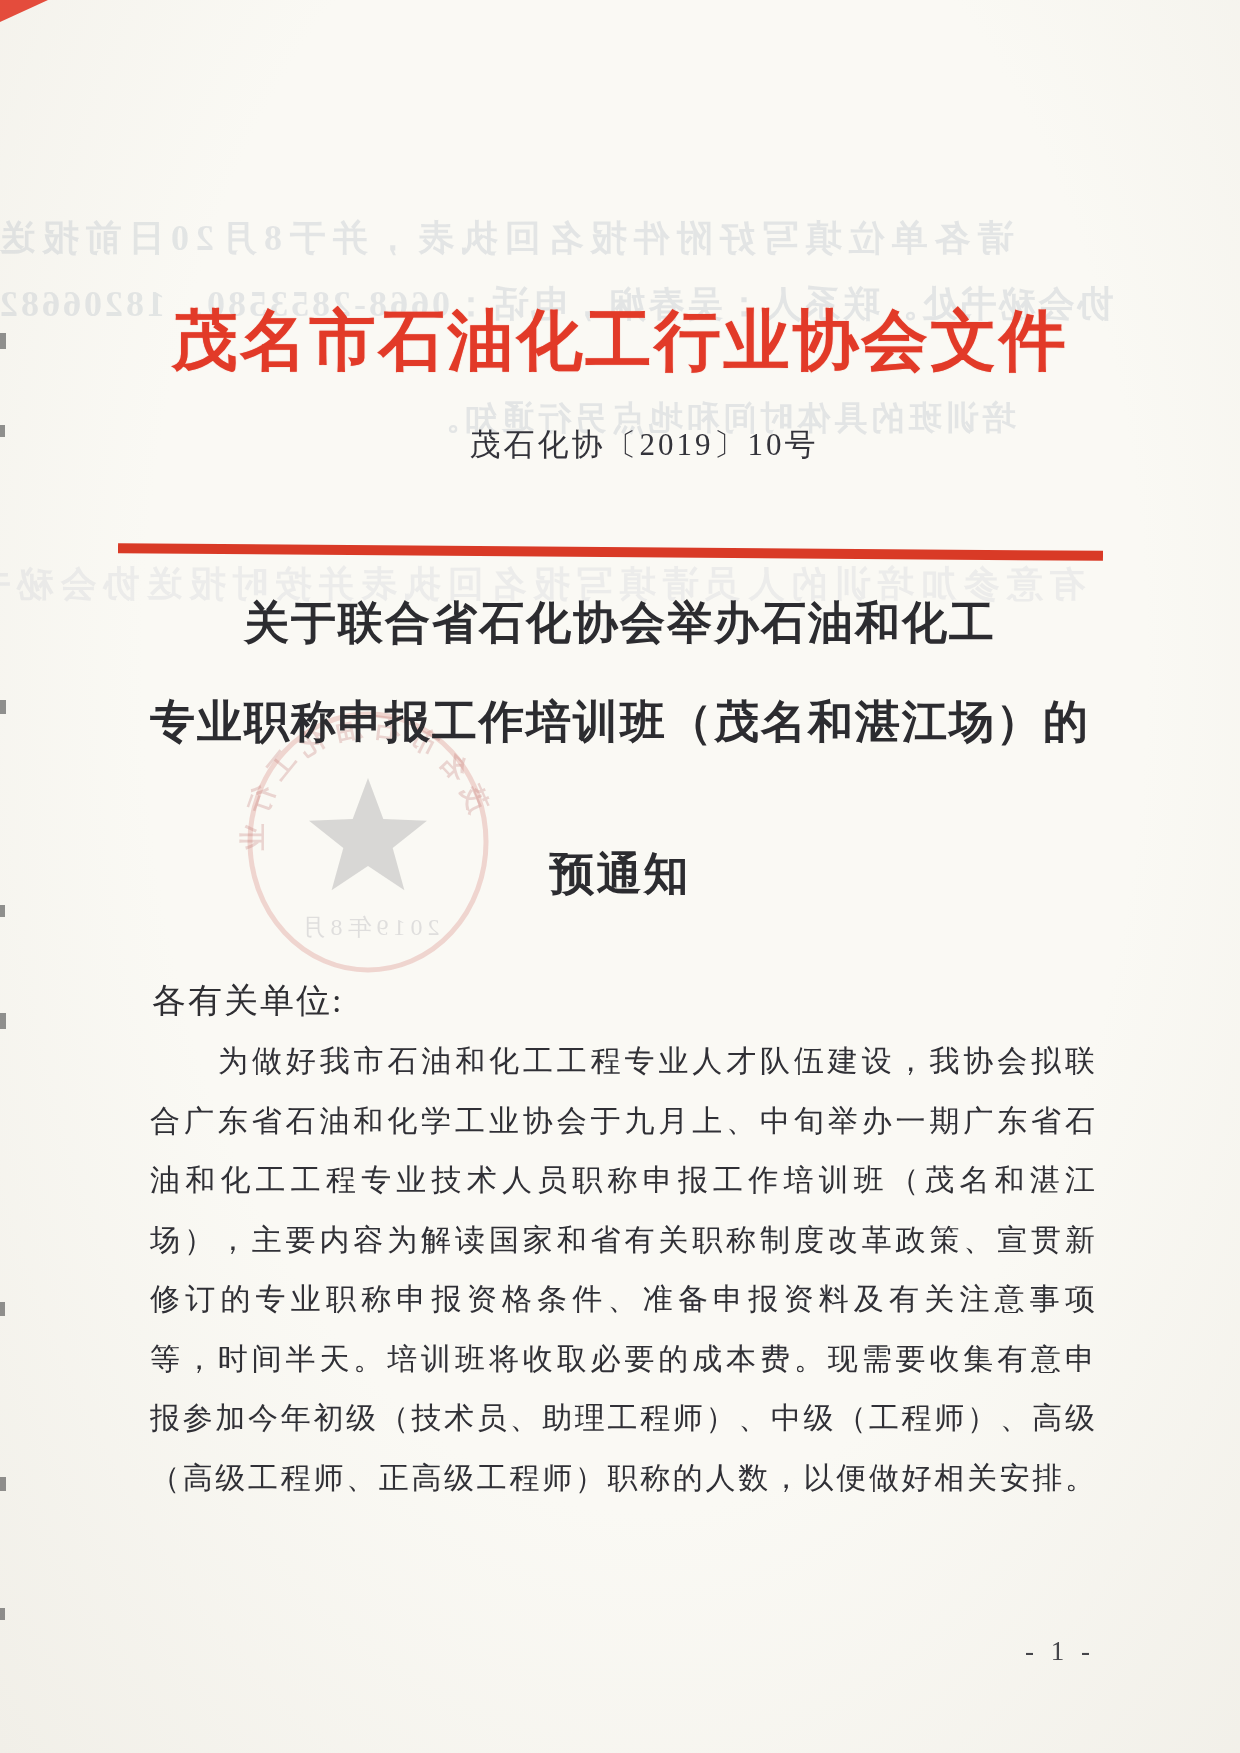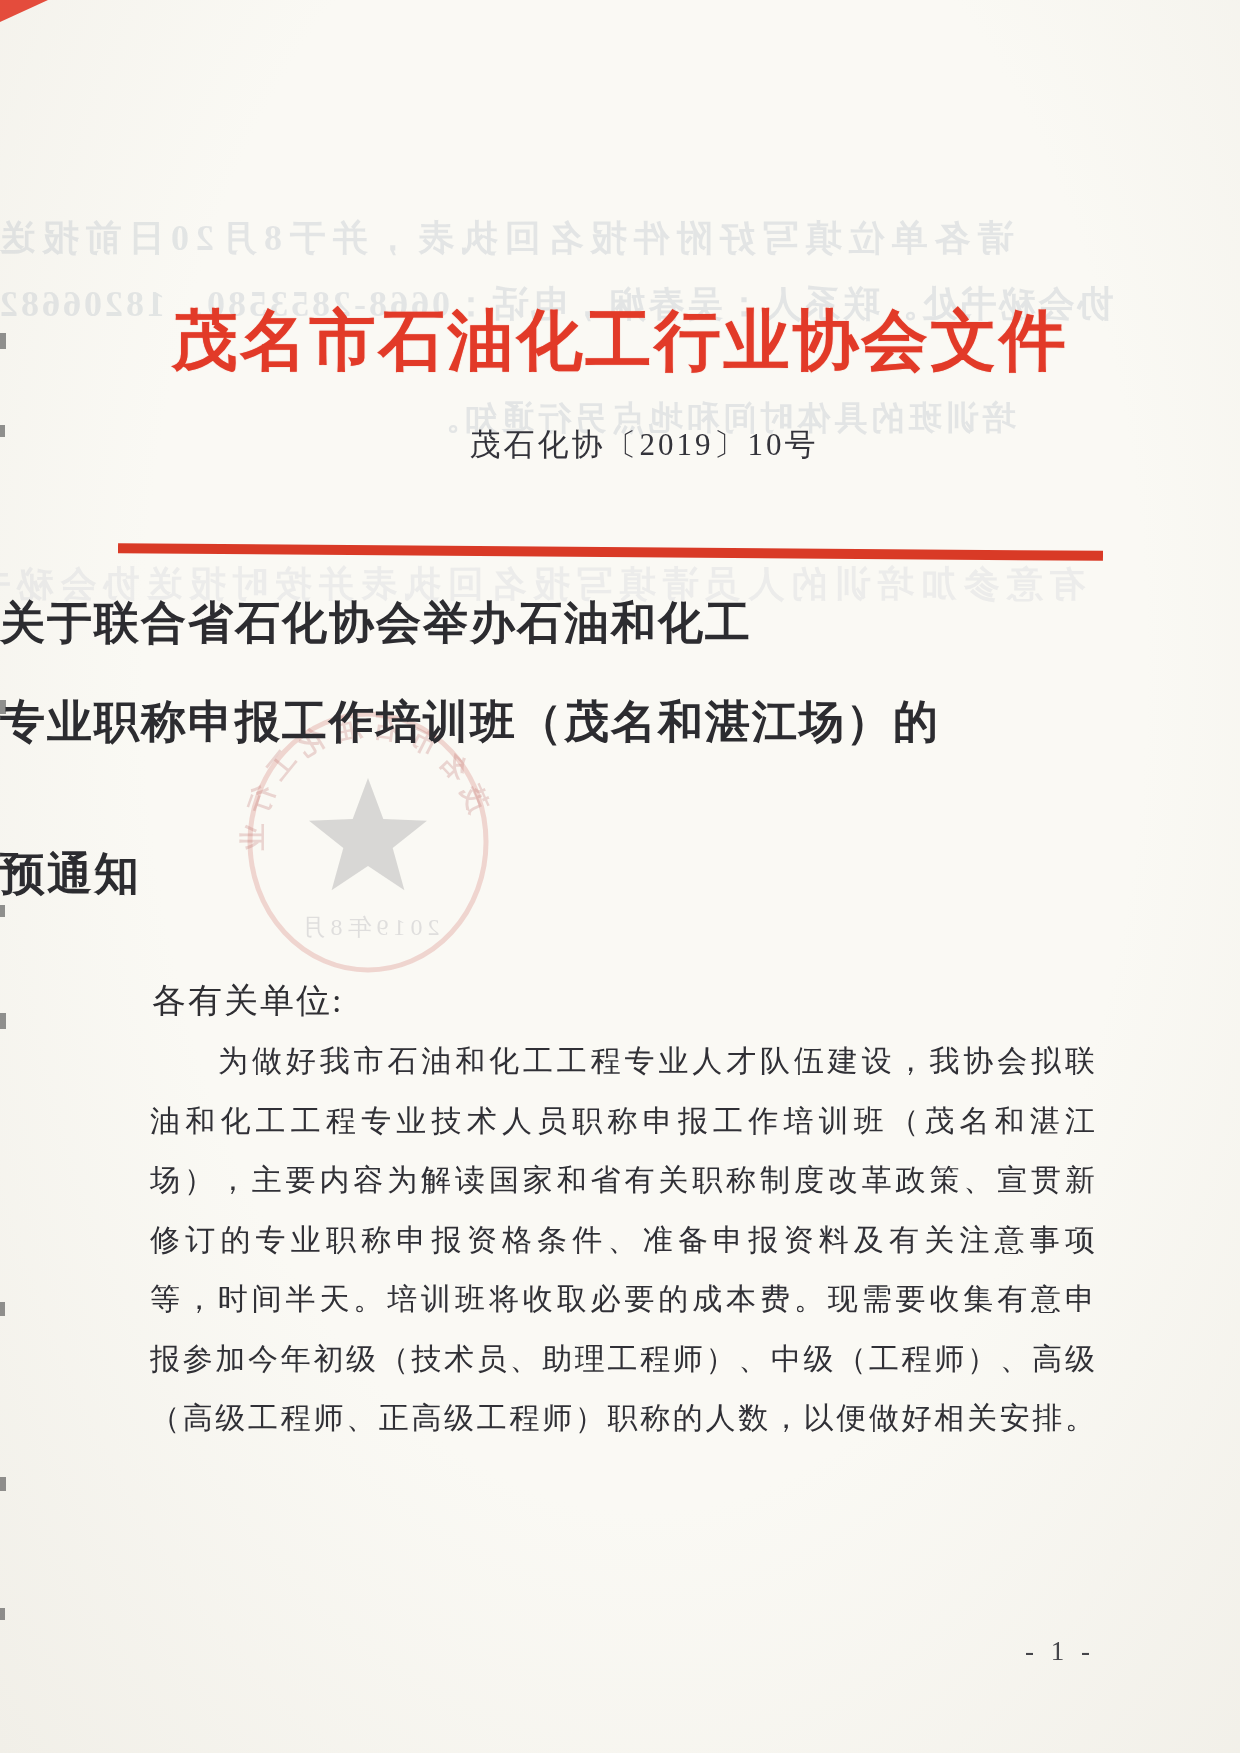--- a/index.html
+++ b/index.html
@@ -38,21 +38,21 @@
   }
   .doc-number{
     position:absolute;top:424px;left:0;width:1240px;
     text-align:center;font-size:31px;color:#33333a;letter-spacing:3px;padding-left:24px;
   }
   .red-rule{
     position:absolute;top:547px;left:118px;width:985px;height:10px;
     background:#d93a26;transform:rotate(.45deg);
   }
   
-  .doc-title{position:absolute;left:0;width:1240px;
+  .doc-title{position:absolute;left:0;width:1240px;text-align:center;
     font-size:45px;font-weight:700;color:#2c2c30;letter-spacing:2px;white-space:nowrap;}
   .doc-title.l1{top:593px;}
   .doc-title.l2{top:692px;}
   .doc-title.l3{top:828px;margin-top:16px;}
   
   .salutation{
     position:absolute;left:152px;top:978px;font-size:34px;color:#2f2f33;letter-spacing:2px;
   }
   .paragraph{position:absolute;left:150px;top:1038px;width:945px;}
   .body-line{
@@ -103,20 +103,21 @@
 <div class="red-rule"></div>
 
 <div class="doc-title l1">关于联合省石化协会举办石油和化工</div>
 <div class="doc-title l2">专业职称申报工作培训班（茂名和湛江场）的</div>
 <div class="doc-title l3">预通知</div>
 
 <div class="salutation">各有关单位:</div>
 
 <div class="paragraph">
   <div class="body-line indent">为做好我市石油和化工工程专业人才队伍建设，我协会拟联</div>
+  <div class="body-line">合广东省石油和化学工业协会于九月上、中旬举办一期广东省石</div>
   <div class="body-line">油和化工工程专业技术人员职称申报工作培训班（茂名和湛江</div>
   <div class="body-line">场），主要内容为解读国家和省有关职称制度改革政策、宣贯新</div>
   <div class="body-line">修订的专业职称申报资格条件、准备申报资料及有关注意事项</div>
   <div class="body-line">等，时间半天。培训班将收取必要的成本费。现需要收集有意申</div>
   <div class="body-line">报参加今年初级（技术员、助理工程师）、中级（工程师）、高级</div>
   <div class="body-line">（高级工程师、正高级工程师）职称的人数，以便做好相关安排。</div>
 </div>
 
 <div class="page-number">- 1 -</div>
 

